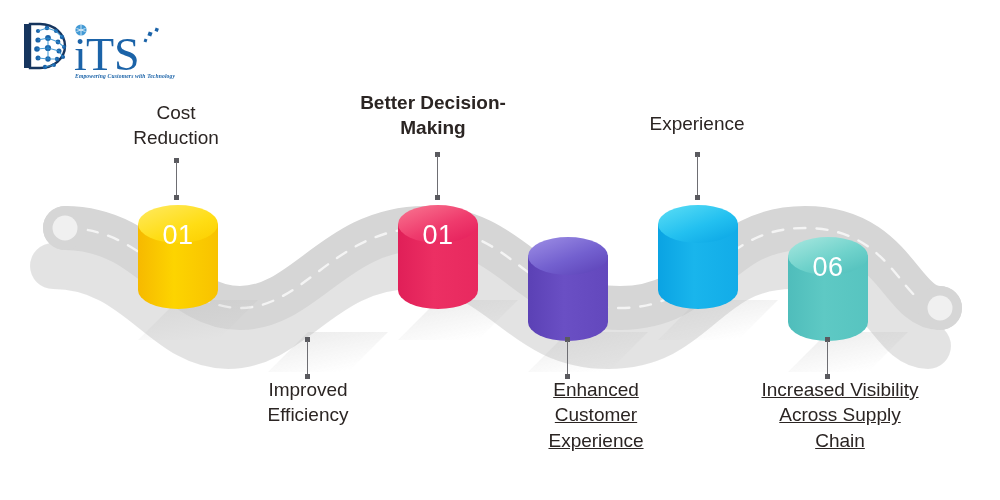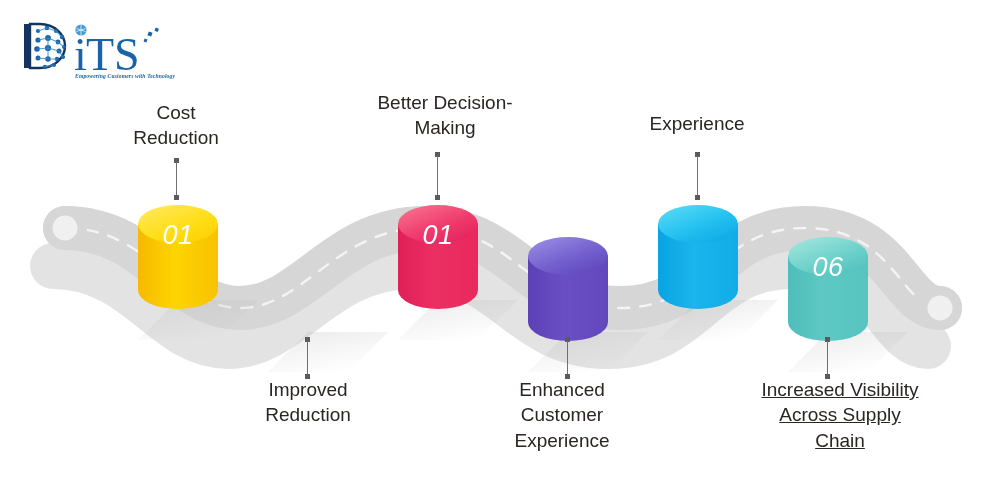--- a/index.html
+++ b/index.html
@@ -49,21 +49,20 @@
     height: 118px;
   }
   .cyl svg { display: block; overflow: visible; }
   .cyl-num {
     position: absolute;
     left: 0;
     top: 22px;
     width: 84px;
     text-align: center;
     font-family: "Liberation Sans", sans-serif;
-    font-style: italic;
     font-weight: 400;
     font-size: 27px;
     letter-spacing: 0.5px;
     color: #ffffff;
     pointer-events: none;
   }
 
   
   .connector {
     position: absolute;
@@ -220,21 +219,21 @@
   </div>
   <div class="label" style="left:92px; top:100px; width:168px;text-align:center;">Cost
 Reduction</div>
 
   <div class="connector" style="left:303px; top:337px; height:42px;">
     <span class="dot top"></span>
     <span class="line"></span>
     <span class="dot bottom"></span>
   </div>
   <div class="label" style="left:224px; top:377px; width:168px;">Improved
-Reduction</div>
+Efficiency</div>
 
   <div class="step" style="left:396px; top:198px;">
     <div class="cyl">
       <svg width="84" height="118" viewBox="0 0 84 118">
         <defs>
           <linearGradient id="g3body" x1="0" y1="0" x2="1" y2="0">
             <stop offset="0%" stop-color="#e01f58"></stop>
               <stop offset="45%" stop-color="#ec2f63"></stop>
               <stop offset="100%" stop-color="#e8295f"></stop>
           </linearGradient>
@@ -248,21 +247,21 @@
         <ellipse cx="42" cy="26" rx="40" ry="19" fill="url(#g3top)"></ellipse>
       </svg>
       <div class="cyl-num">01</div>
     </div>
   </div>
   <div class="connector" style="left:433px; top:152px; height:48px;">
     <span class="dot top"></span>
     <span class="line"></span>
     <span class="dot bottom"></span>
   </div>
-  <div class="label" style="left:349px; top:90px; width:192px;">Better Decision-
+  <div class="label" style="left:337px; top:90px; width:192px;font-weight:bold;">Better Decision-
 Making</div>
 
   <div class="step" style="left:526px; top:230px;">
     <div class="cyl">
       <svg width="84" height="118" viewBox="0 0 84 118">
         <defs>
           <linearGradient id="g4body" x1="0" y1="0" x2="1" y2="0">
             <stop offset="0%" stop-color="#5b41b5"></stop>
               <stop offset="45%" stop-color="#6a4fc4"></stop>
               <stop offset="100%" stop-color="#6348bd"></stop>
@@ -276,21 +275,21 @@
         <path d="M2,26 L2,92 a40 19 0 0 0 80 0 L82,26 z" fill="url(#g4body)"></path>
         <ellipse cx="42" cy="26" rx="40" ry="19" fill="url(#g4top)"></ellipse>
       </svg>
     </div>
   </div>
   <div class="connector" style="left:563px; top:337px; height:42px;">
     <span class="dot top"></span>
     <span class="line"></span>
     <span class="dot bottom"></span>
   </div>
-  <div class="label" style="left:478px; top:377px; width:168px;">Enhanced
+  <div class="label" style="left:512px; top:377px; width:168px;text-decoration:underline;">Enhanced
 Customer
 Experience</div>
 
   <div class="step" style="left:656px; top:198px;">
     <div class="cyl">
       <svg width="84" height="118" viewBox="0 0 84 118">
         <defs>
           <linearGradient id="g5body" x1="0" y1="0" x2="1" y2="0">
             <stop offset="0%" stop-color="#0aa3e3"></stop>
               <stop offset="45%" stop-color="#19b5ec"></stop>

